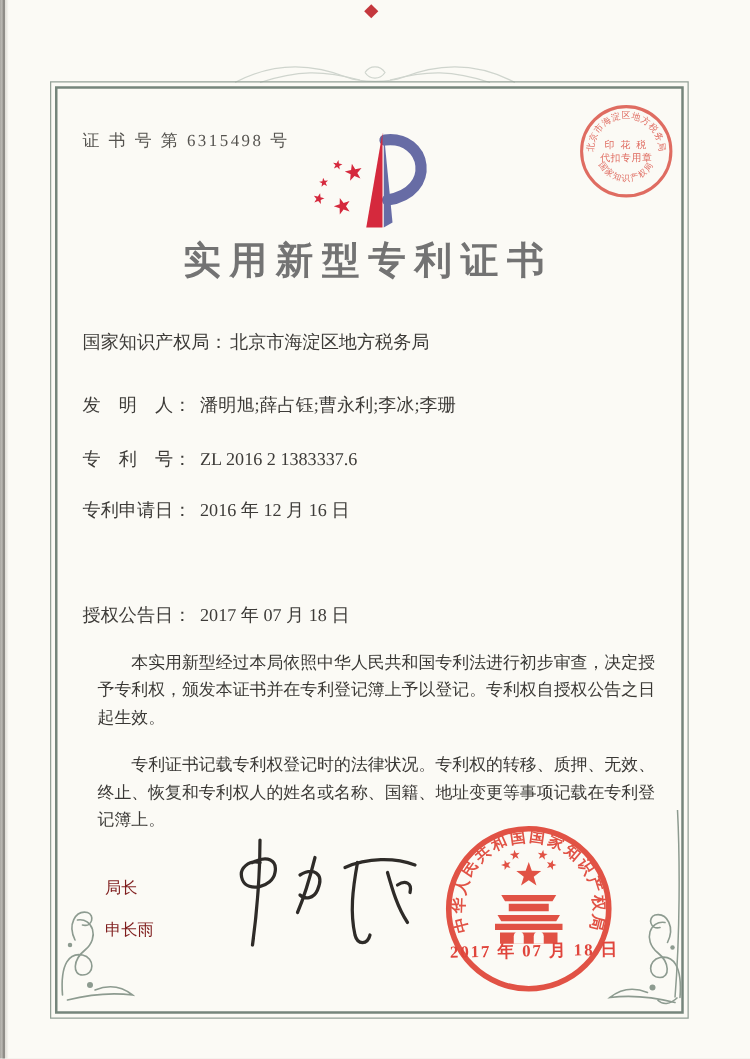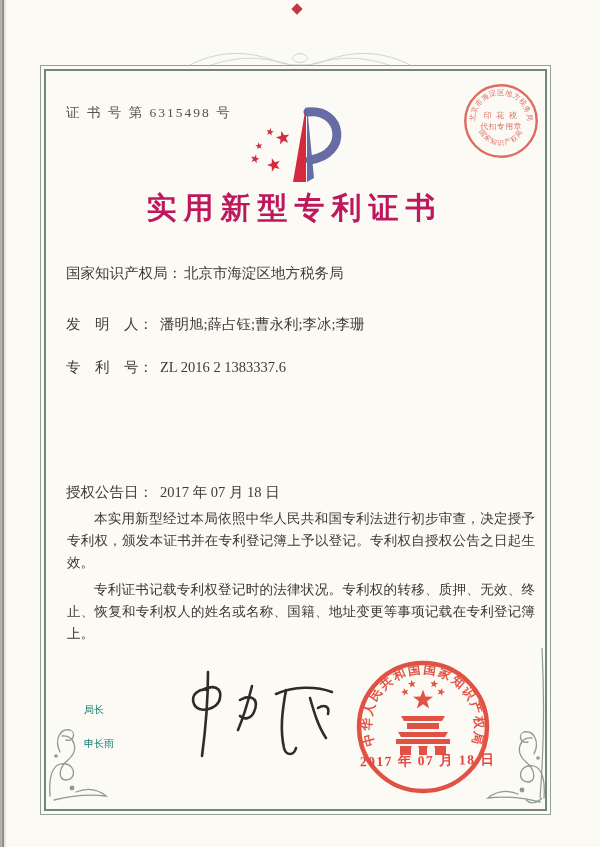--- a/index.html
+++ b/index.html
@@ -7,28 +7,28 @@
   .page{position:relative;width:600px;height:847px;background:#fbfaf5;overflow:hidden;}
   .scan-edge{position:absolute;left:0;top:0;bottom:0;width:7px;
     background:linear-gradient(to right,#a8a6a1,#dddbd5 55%,rgba(251,250,245,0));}
   .scan-line{position:absolute;left:2px;top:0;bottom:0;width:2px;background:#8f8d88;}
   .frame{position:absolute;left:40px;top:65px;width:509px;height:748px;border:1px solid #93a096;}
   .frame-inner{position:absolute;left:3px;top:3px;right:3px;bottom:3px;border:2px solid #75857b;}
   .diamond{position:absolute;left:293px;top:5px;width:8px;height:8px;background:#c4373d;transform:rotate(45deg);}
   .cert-no{position:absolute;left:66px;top:104px;font-size:13.5px;color:#55534f;letter-spacing:2px;}
   .logo{position:absolute;left:246px;top:102px;}
   .title{position:absolute;left:40px;top:188px;width:509px;text-align:center;
-    font-size:30px;color:#be185d;letter-spacing:7px;font-weight:600;}
+    font-size:30px;color:#737373;letter-spacing:7px;font-weight:600;}
   .field{position:absolute;left:66px;font-size:14.5px;color:#3d3b38;white-space:nowrap;}
   .field .lbl{display:inline-block;min-width:92px;}
   .field .val{margin-left:2px;}
   .paras{position:absolute;left:62px;top:503px;width:478px;font-size:13.5px;line-height:22px;
     color:#3a3835;text-align:justify;}
-  .paras p{margin:5px;text-indent:2em;}
-  .director{position:absolute;left:84px;top:693px;font-size:10px;color:#0f766e;line-height:34px;}
+  .paras p{margin:16px;text-indent:2em;}
+  .director{position:absolute;left:84px;top:693px;font-size:13px;color:#7f1d1d;line-height:34px;}
   .signature{position:absolute;left:168px;top:664px;}
   .footer{position:absolute;left:40px;top:792px;width:509px;text-align:center;
     font-size:12.5px;color:#4a4845;letter-spacing:2px;}
   .stamp-tax{position:absolute;left:454px;top:74px;opacity:.92;}
   .seal-office{position:absolute;left:348px;top:652px;opacity:.95;}
   .seal-date{position:absolute;left:360px;top:752px;font-size:13.5px;color:#e0453c;
     letter-spacing:1.5px;white-space:nowrap;transform:rotate(-1deg);font-weight:600;}
   .flourish{position:absolute;color:#8d9b90;}
   .orn-top{position:absolute;left:188px;top:44px;opacity:.45;}
   svg{display:block;}
@@ -96,20 +96,23 @@
 
   <div class="field" style="top:264px;">
     <span class="lbl">国家知识产权局：</span><span class="val">北京市海淀区地方税务局</span>
   </div>
   <div class="field" style="top:315px;">
     <span class="lbl">发　明　人：</span><span class="val">潘明旭;薛占钰;曹永利;李冰;李珊</span>
   </div>
   <div class="field" style="top:358px;">
     <span class="lbl">专　利　号：</span><span class="val">ZL 2016 2 1383337.6</span>
   </div>
+  <div class="field" style="top:399px;">
+    <span class="lbl">专利申请日：</span><span class="val">2016 年 12 月 16 日</span>
+  </div>
   <div class="field" style="top:483px;">
     <span class="lbl">授权公告日：</span><span class="val">2017 年 07 月 18 日</span>
   </div>
 
   <div class="paras">
     <p>本实用新型经过本局依照中华人民共和国专利法进行初步审查，决定授予专利权，颁发本证书并在专利登记簿上予以登记。专利权自授权公告之日起生效。</p>
     <p>专利证书记载专利权登记时的法律状况。专利权的转移、质押、无效、终止、恢复和专利权人的姓名或名称、国籍、地址变更等事项记载在专利登记簿上。</p>
   </div>
 
   <div class="director">

